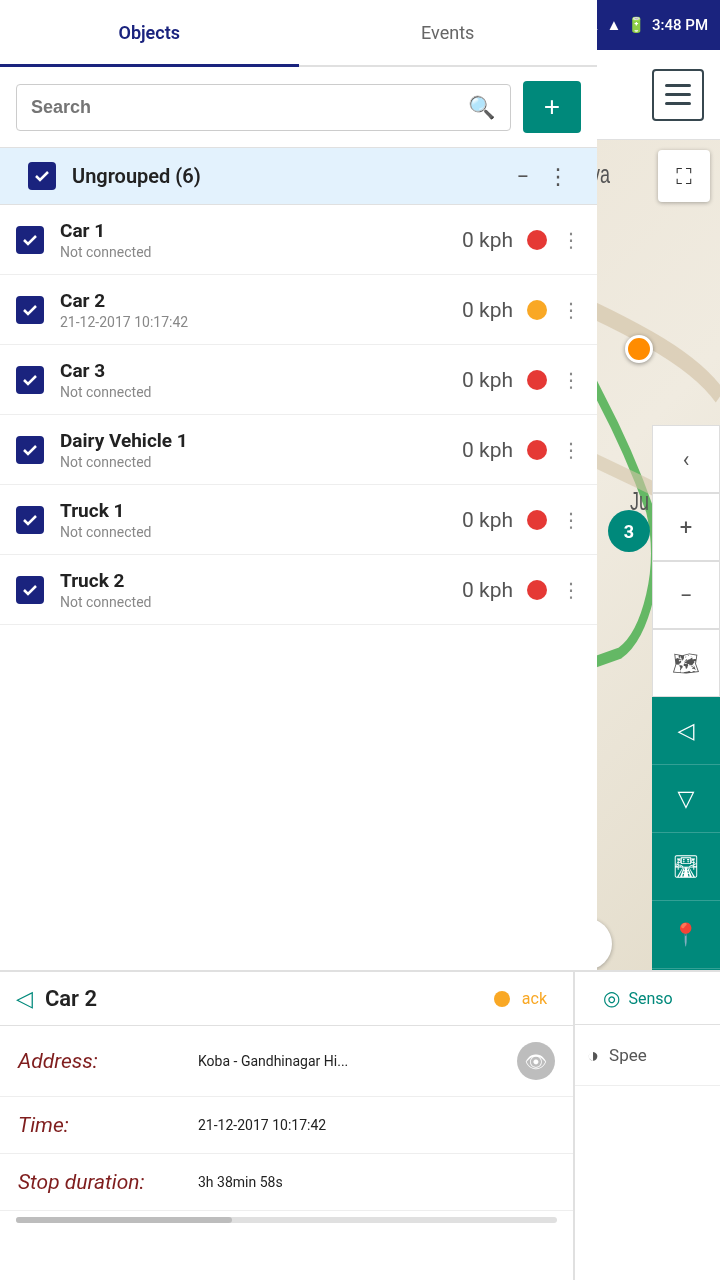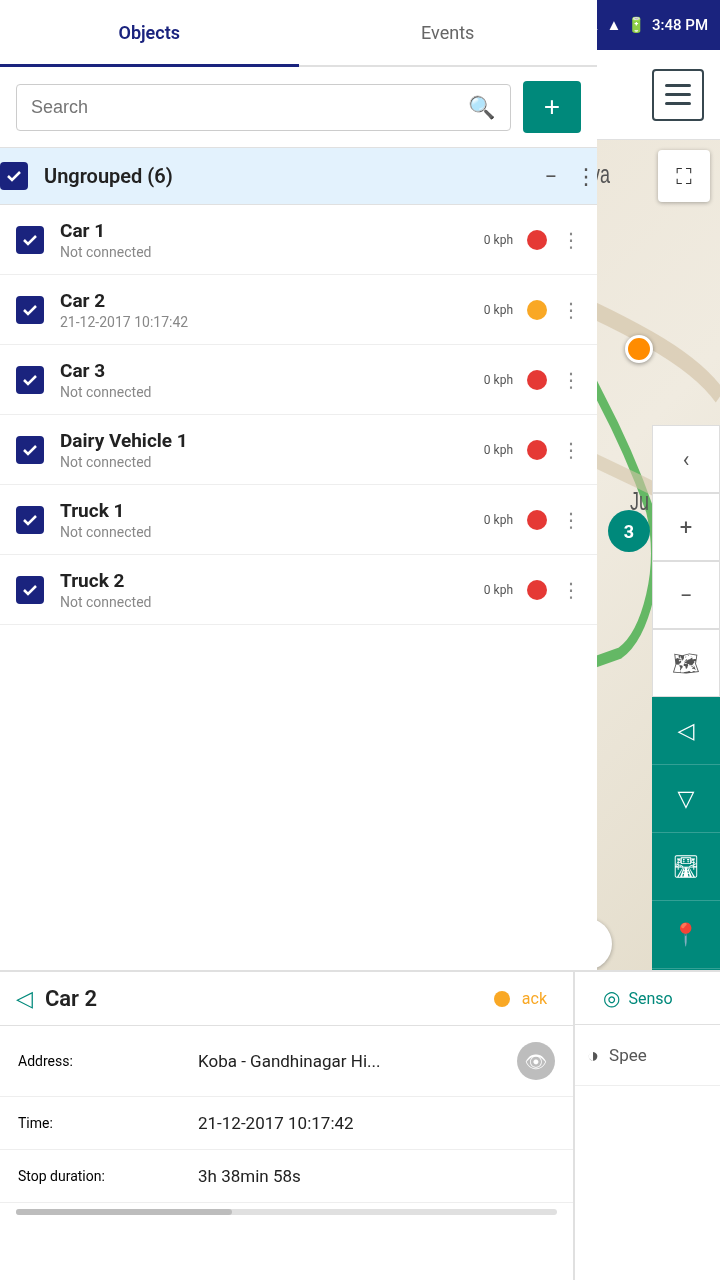--- a/index.html
+++ b/index.html
@@ -94,53 +94,54 @@
       border-bottom: 1px solid #e0e0e0;
     }
     .search-input-wrap {
       flex: 1; border: 1px solid #ccc; border-radius: 4px;
       display: flex; align-items: center; padding: 10px 14px; gap: 10px;
       background: white;
     }
     .search-input {
       flex: 1; border: none; outline: none; font-size: 18px; color: #0f172a;
       background: transparent;
+      font-weight: bold;
     }
     .search-icon-btn { font-size: 22px; color: #444; cursor: pointer; }
     .add-btn {
       width: 58px; height: 52px; background: #00897b;
       border: none; border-radius: 4px; cursor: pointer;
       display: flex; align-items: center; justify-content: center;
       color: white; font-size: 28px;
     }
 
     
     .group-header {
-      display: flex; align-items: center; padding: 14px 0;
+      display: flex; align-items: center; padding: 14px 28px;
       background: #e3f2fd; border-bottom: 1px solid #e0e0e0;
     }
     .group-label { flex: 1; font-size: 20px; font-weight: 600; color: #222; }
     .group-actions { display: flex; align-items: center; gap: 18px; color: #555; font-size: 20px; }
 
     
     .vehicle-list { flex: 1; overflow-y: auto; }
     .vehicle-item {
       display: flex; align-items: center; padding: 14px 16px;
       border-bottom: 1px solid #eeeeee; cursor: pointer;
     }
     .v-checkbox {
       width: 28px; height: 28px; background: #1a237e; border-radius: 4px;
       display: flex; align-items: center; justify-content: center;
       margin-right: 16px; flex-shrink: 0;
     }
     .v-checkbox svg { width: 18px; height: 18px; }
     .v-info { flex: 1; }
     .v-name { font-size: 19px; font-weight: 700; color: #222; }
     .v-sub { font-size: 14px; color: #888; margin-top: 2px; }
-    .v-speed { font-size: 12px; color: #555; margin-right: 14px; min-width: 65px; text-align: right; }
+    .v-speed { font-size: 21px; color: #555; margin-right: 14px; min-width: 65px; text-align: right; }
     .v-dot { width: 20px; height: 20px; border-radius: 50%; margin-right: 14px; flex-shrink: 0; }
     .dot-red { background: #e53935; }
     .dot-yellow { background: #f9a825; }
     .v-more { font-size: 20px; color: #888; cursor: pointer; }
 
     
     .bottom-panel {
       position: absolute; bottom: 0; left: 0; width: 720px;
       background: white; border-top: 2px solid #e0e0e0;
       display: flex; flex-direction: row;
@@ -157,22 +158,22 @@
       color: #f9a825; font-size: 16px; margin-right: 10px;
     }
     .bottom-sensor-btn {
       display: flex; align-items: center; gap: 8px;
       color: #00897b; font-size: 16px; padding: 0 16px;
     }
     .bottom-detail-row {
       display: flex; align-items: center; padding: 16px 18px;
       border-bottom: 1px solid #eeeeee;
     }
-    .detail-label { font-size: 14px; color: #000000; width: 180px; flex-shrink: 0; }
-    .detail-value { font-size: 17px; color: #222; flex: 1; }
+    .detail-label { font-size: 21px; color: #7f1d1d; width: 180px; flex-shrink: 0; font-style: italic; }
+    .detail-value { font-size: 14px; color: #222; flex: 1; }
     .eye-btn {
       width: 38px; height: 38px; background: #bdbdbd; border-radius: 50%;
       display: flex; align-items: center; justify-content: center;
       font-size: 18px; color: white; cursor: pointer; margin-left: 10px;
     }
     .bottom-right { width: 145px; display: flex; flex-direction: column; }
     .speed-btn {
       padding: 18px 12px; display: flex; align-items: center; gap: 10px;
       font-size: 17px; color: #555; cursor: pointer;
       border-bottom: 1px solid #eeeeee;

